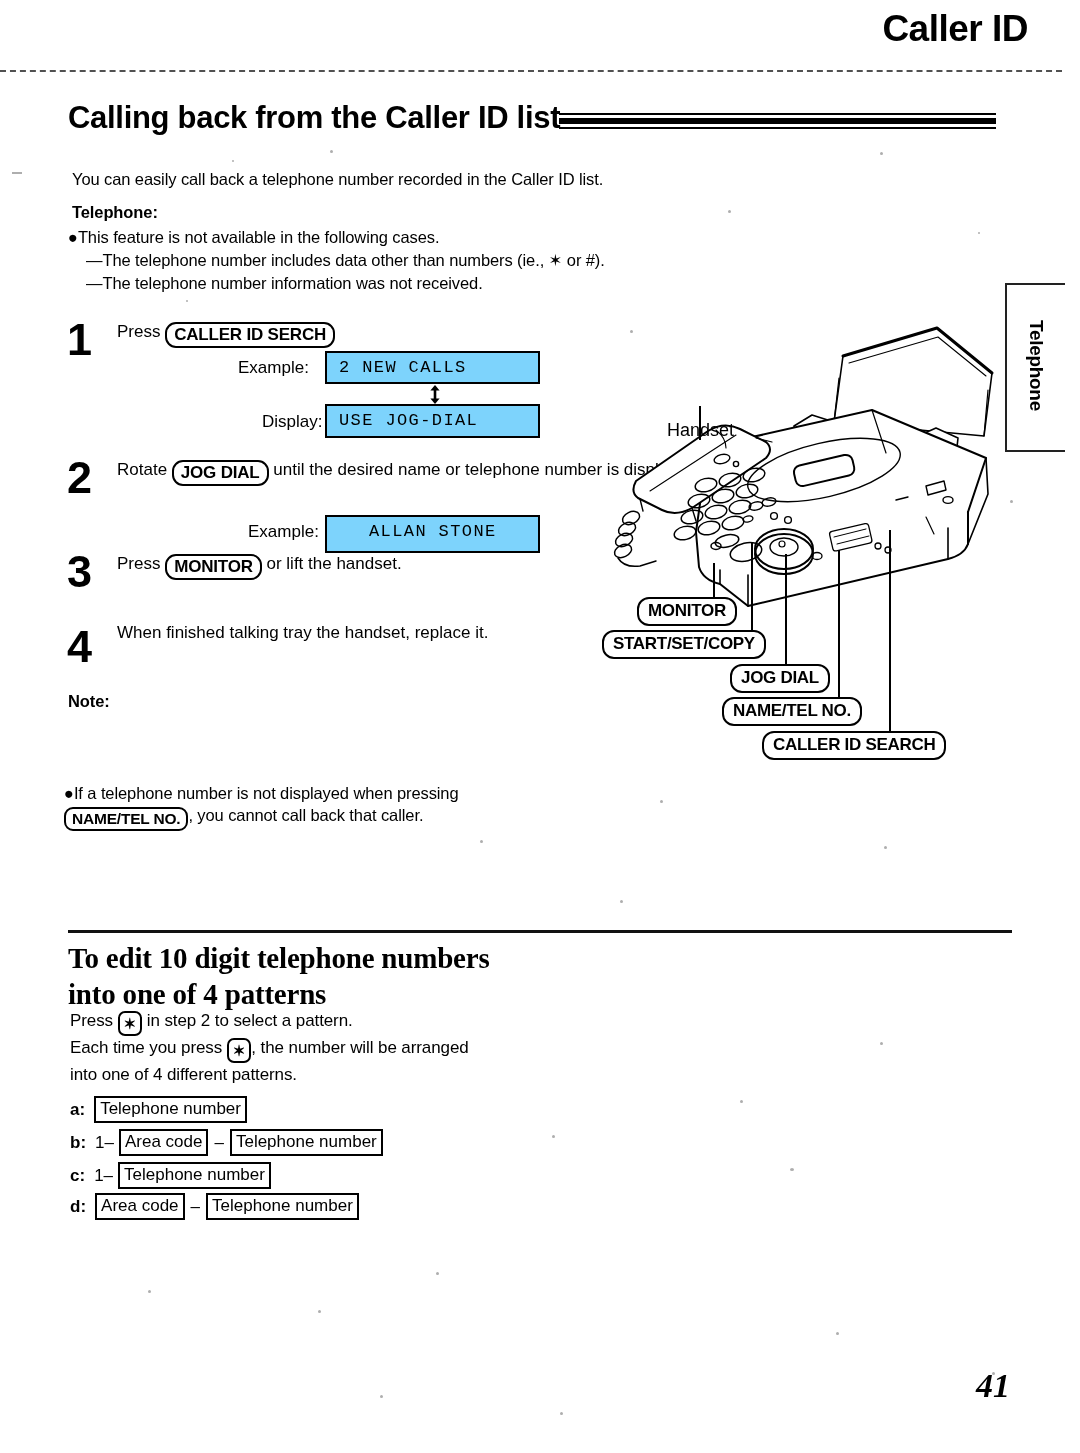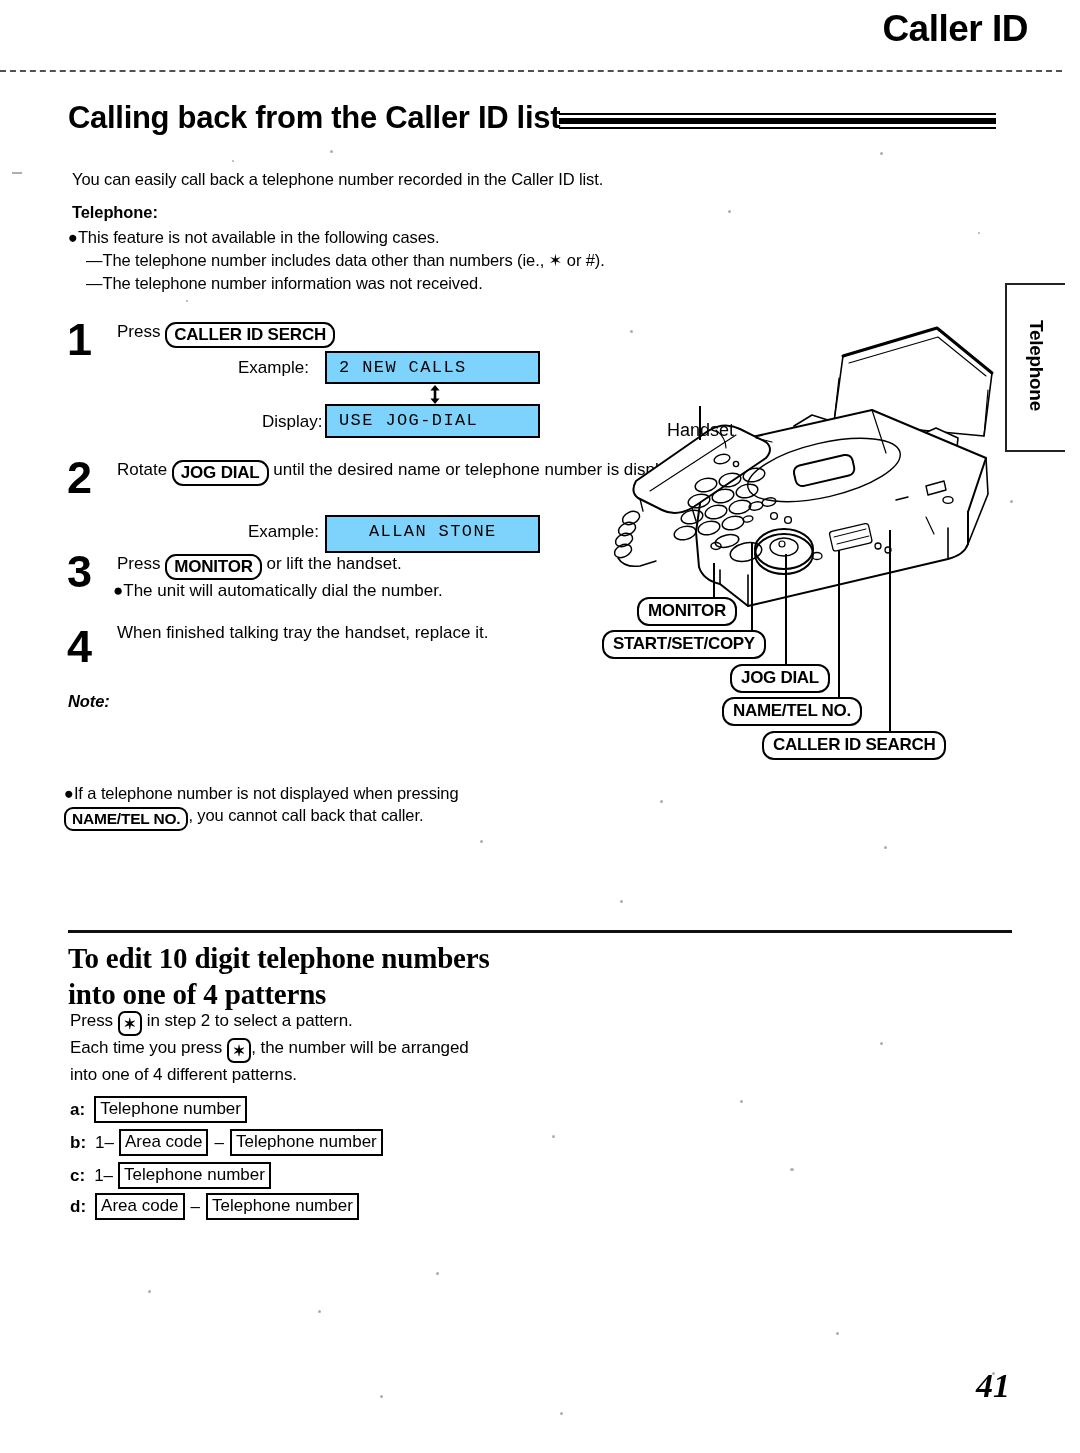--- a/index.html
+++ b/index.html
@@ -151,21 +151,21 @@
   
   #lcd-arrow {
     position: absolute;
     left: 428px;
     top: 385px;
     width: 14px;
     height: 19px;
   }
 
   
-  #note-label { left: 68px; top: 690px; font-weight: bold; font-style: italic; }
+  #note-label { left: 68px; top: 690px; font-weight: bold; }
   #note-b1 { left: 64px; top: 714px; width: 500px; }
   #note-b2 { left: 64px; top: 782px; width: 500px; }
 
   
   .sub-rule {
     position: absolute;
     left: 68px;
     top: 930px;
     width: 944px;
     height: 0;
@@ -370,23 +370,20 @@
 
   <div class="lcd-label" id="ex2-label">Example:</div>
   <div class="lcd-box" id="ex2-box">ALLAN STONE</div>
 
   <div class="step-num" id="step3-num">3</div>
   <div class="step-body" id="step3-body">
     <div>
       <span>Press</span>
       <span class="keycap">MONITOR</span>
       <span>or lift the handset.</span>
-    </div>
-    <div style="margin-left:-4px;">
-      <span>●</span><span>The unit will automatically dial the number.</span>
     </div>
   </div>
 
   <div class="step-num" id="step4-num">4</div>
   <div class="step-body" id="step4-body">When finished talking tray the handset, replace it.</div>
 
   <div class="body-text" id="note-label">Note:</div>
 
 
   <div class="body-text" id="note-b2">

